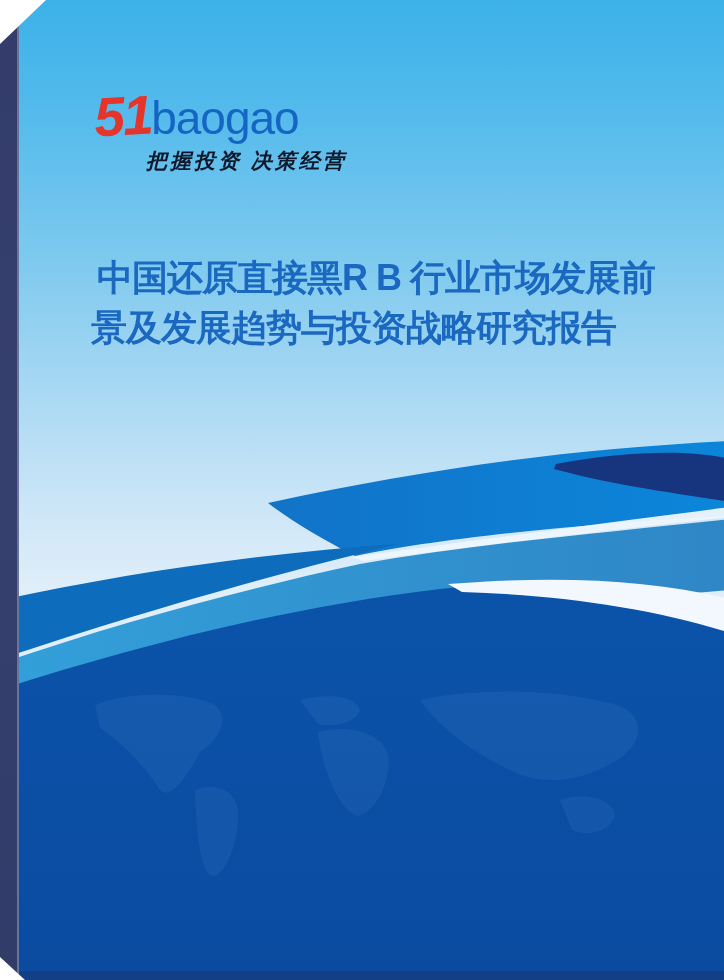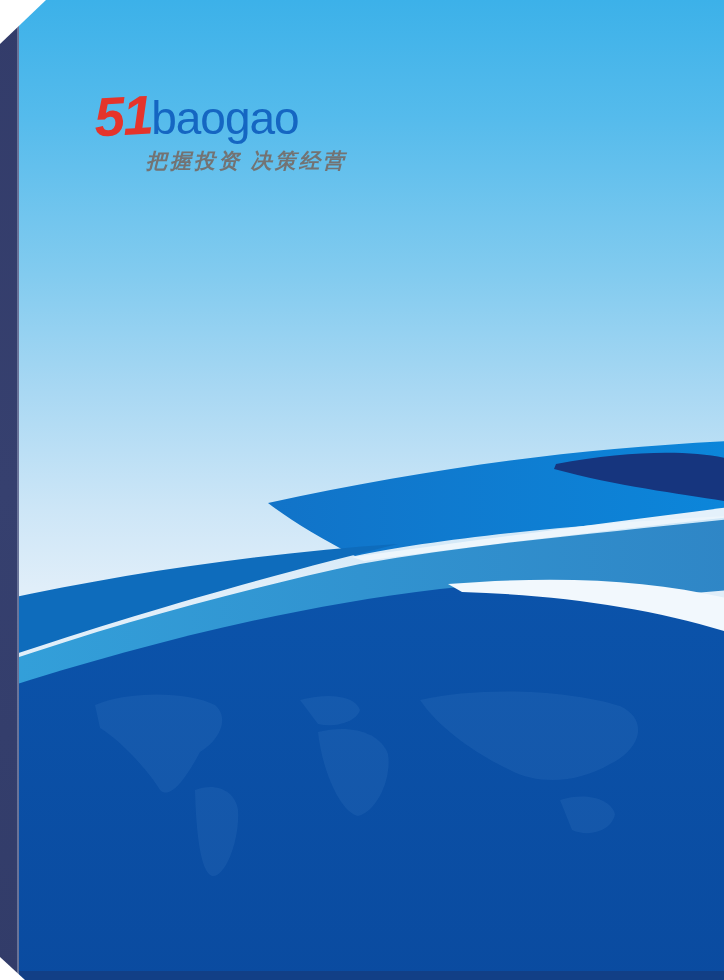--- a/index.html
+++ b/index.html
@@ -41,21 +41,21 @@
     color: #e5342b; letter-spacing: -2px;
     transform: rotate(-3deg) translateY(3px);
   }
   #logo .word {
     font-size: 46px; font-weight: 400;
     color: #1566c2; letter-spacing: -1px;
   }
   #tagline {
     position: absolute; left: 146px; top: 147px;
     font-size: 21px; font-weight: 700; font-style: italic;
-    color: #737373; letter-spacing: 3px;
+    color: #0f172a; letter-spacing: 3px;
     z-index: 3;
   }
   
   #title {
     position: absolute; left: 91px; top: 253px;
     width: 580px; z-index: 3;
     color: #1a68c0; font-weight: 700;
     font-size: 36px; line-height: 50px; letter-spacing: -1px;
   }
   #title .l1 { padding-left: 6px; }
@@ -138,14 +138,18 @@
     <polygon points="0,0 46,0 0,44" fill="#ffffff"></polygon>
     <polygon points="0,957 25,980 0,980" fill="#ffffff"></polygon>
   </svg>
 
   <div id="logo">
     <span class="num">51</span>
     <span class="word">baogao</span>
   </div>
   <div id="tagline">把握投资 决策经营</div>
 
+  <div id="title">
+    <div class="l1">中国还原直接黑R B 行业市场发展前</div>
+    <div class="l2">景及发展趋势与投资战略研究报告</div>
+  </div>
 
 </div>
 
 </body></html>

